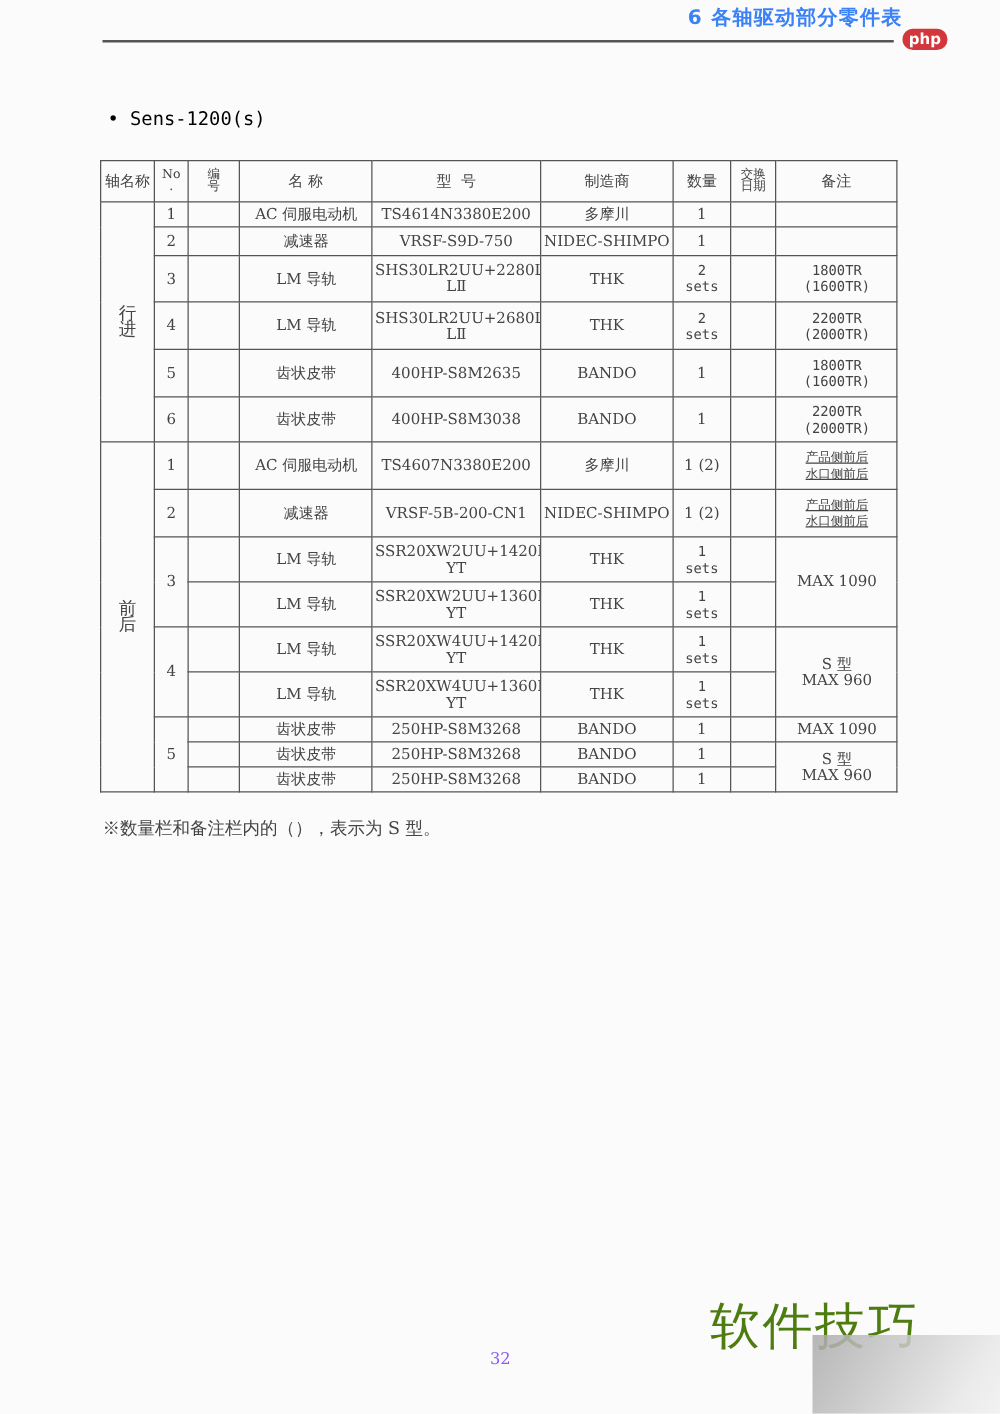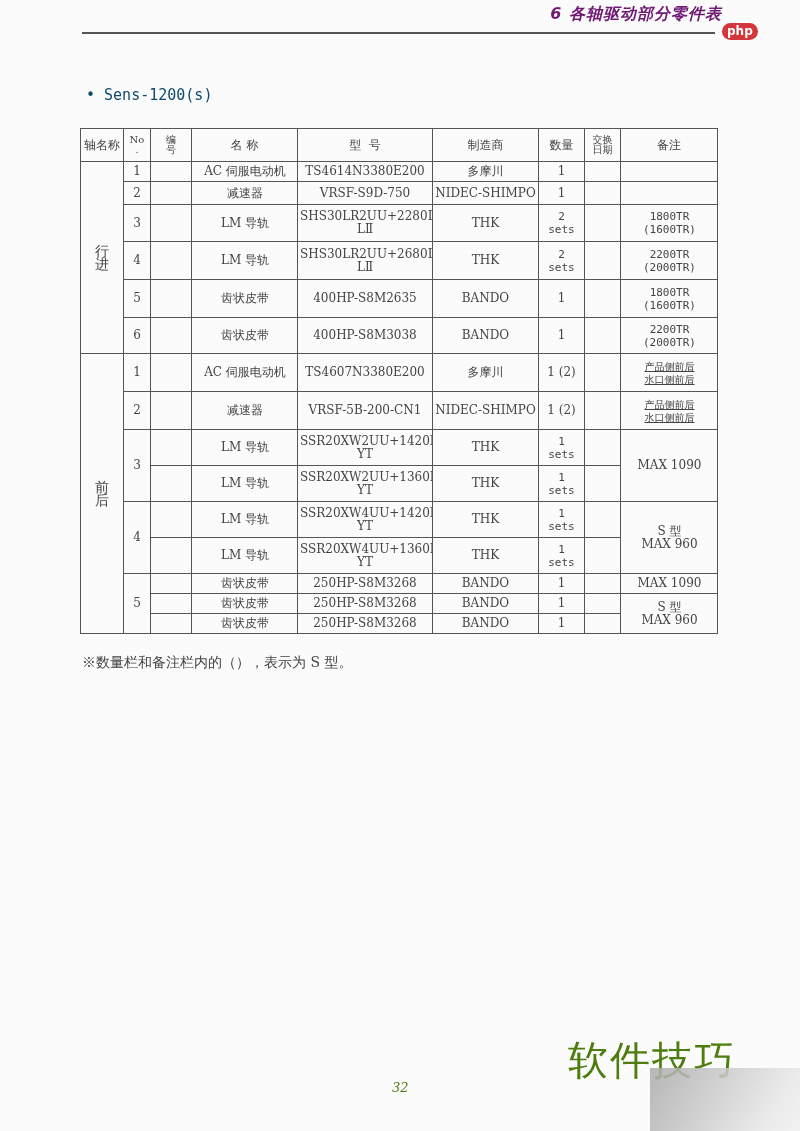--- a/index.html
+++ b/index.html
@@ -4,37 +4,37 @@
 <style>
   html, body { margin:0; padding:0; }
   body {
     width:800px; height:1131px; position:relative; overflow:hidden;
     background:#fbfbfb; color:#333;
     font-family:"DejaVu Serif", "Liberation Serif", serif;
   }
   .header-title {
     position:absolute; right:78px; top:4px;
     font-family:"DejaVu Sans", "Liberation Sans", sans-serif;
-    font-size:16px; font-style:italic; font-weight:bold; color:#701a75; letter-spacing:1px;
+    font-size:16px; font-weight:bold; color:#3b82f6; letter-spacing:1px;
   }
   .php-logo {
     position:absolute; left:722px; top:4px; display:flex; align-items:center; gap:18px;
     font-family:"DejaVu Sans", sans-serif;
   }
   .php-logo .badge {
     background:#d3373c; color:#fff; font-weight:bold; font-size:12px; border-radius:9px;
     padding:0 5px; line-height:17px;
   }
   .php-logo .txt { font-size:14px; font-weight:bold; color:#222;margin-left:36px; }
   .header-rule {
     position:absolute; left:82px; top:32px; width:633px; height:0;
     border-top:2px solid #555;
   }
   .section-title {
-    position:absolute; left:86px; top:86px; font-size:15px; color:#0c4a6e;
+    position:absolute; left:86px; top:86px; font-size:15px; color:#000000;
     font-family:"DejaVu Sans Mono", "Liberation Mono", monospace;
   }
   table.parts {
     position:absolute; left:80px; top:128px; width:637px;
     border-collapse:collapse; table-layout:fixed;
     font-size:12px; color:#444;
   }
   table.parts td, table.parts th {
     border:1.5px solid #555; padding:0 2px; vertical-align:middle; line-height:13px;
     overflow:hidden;
@@ -43,21 +43,21 @@
   table.parts th.small { font-size:10px; line-height:10px; }
   .c { text-align:center; }
   .l { text-align:center; padding-left:3px !important; }
   .axis-cell { text-align:center; font-size:14px; line-height:60px; }
   .remark-small { font-size:10px; line-height:13px;text-decoration:underline; }
   .sets { font-family:"DejaVu Sans Mono", monospace; font-size:11px; line-height:12px; }
   .footnote {
     position:absolute; left:82px; top:654px; font-size:14px; color:#444;
   }
   .page-number {
-    position:absolute; left:392px; top:1080px; font-size:13px; color:#4d7c0f;font-style:italic;
+    position:absolute; left:392px; top:1080px; font-size:13px; color:#8b5cf6;
   }
   .watermark {
     position:absolute; left:568px; top:1033px; font-size:40px; color:#4d7c0f;
     font-family:"DejaVu Sans", sans-serif; letter-spacing:2px; white-space:nowrap;
   }
   .watermark-blur {
     position:absolute; left:650px; top:1068px; width:150px; height:63px;
     background:linear-gradient(120deg,#aaa 0%,#c9c9c9 40%,#e8e8e8 80%,#f0f0f0 100%);
     opacity:0.85;
   }

